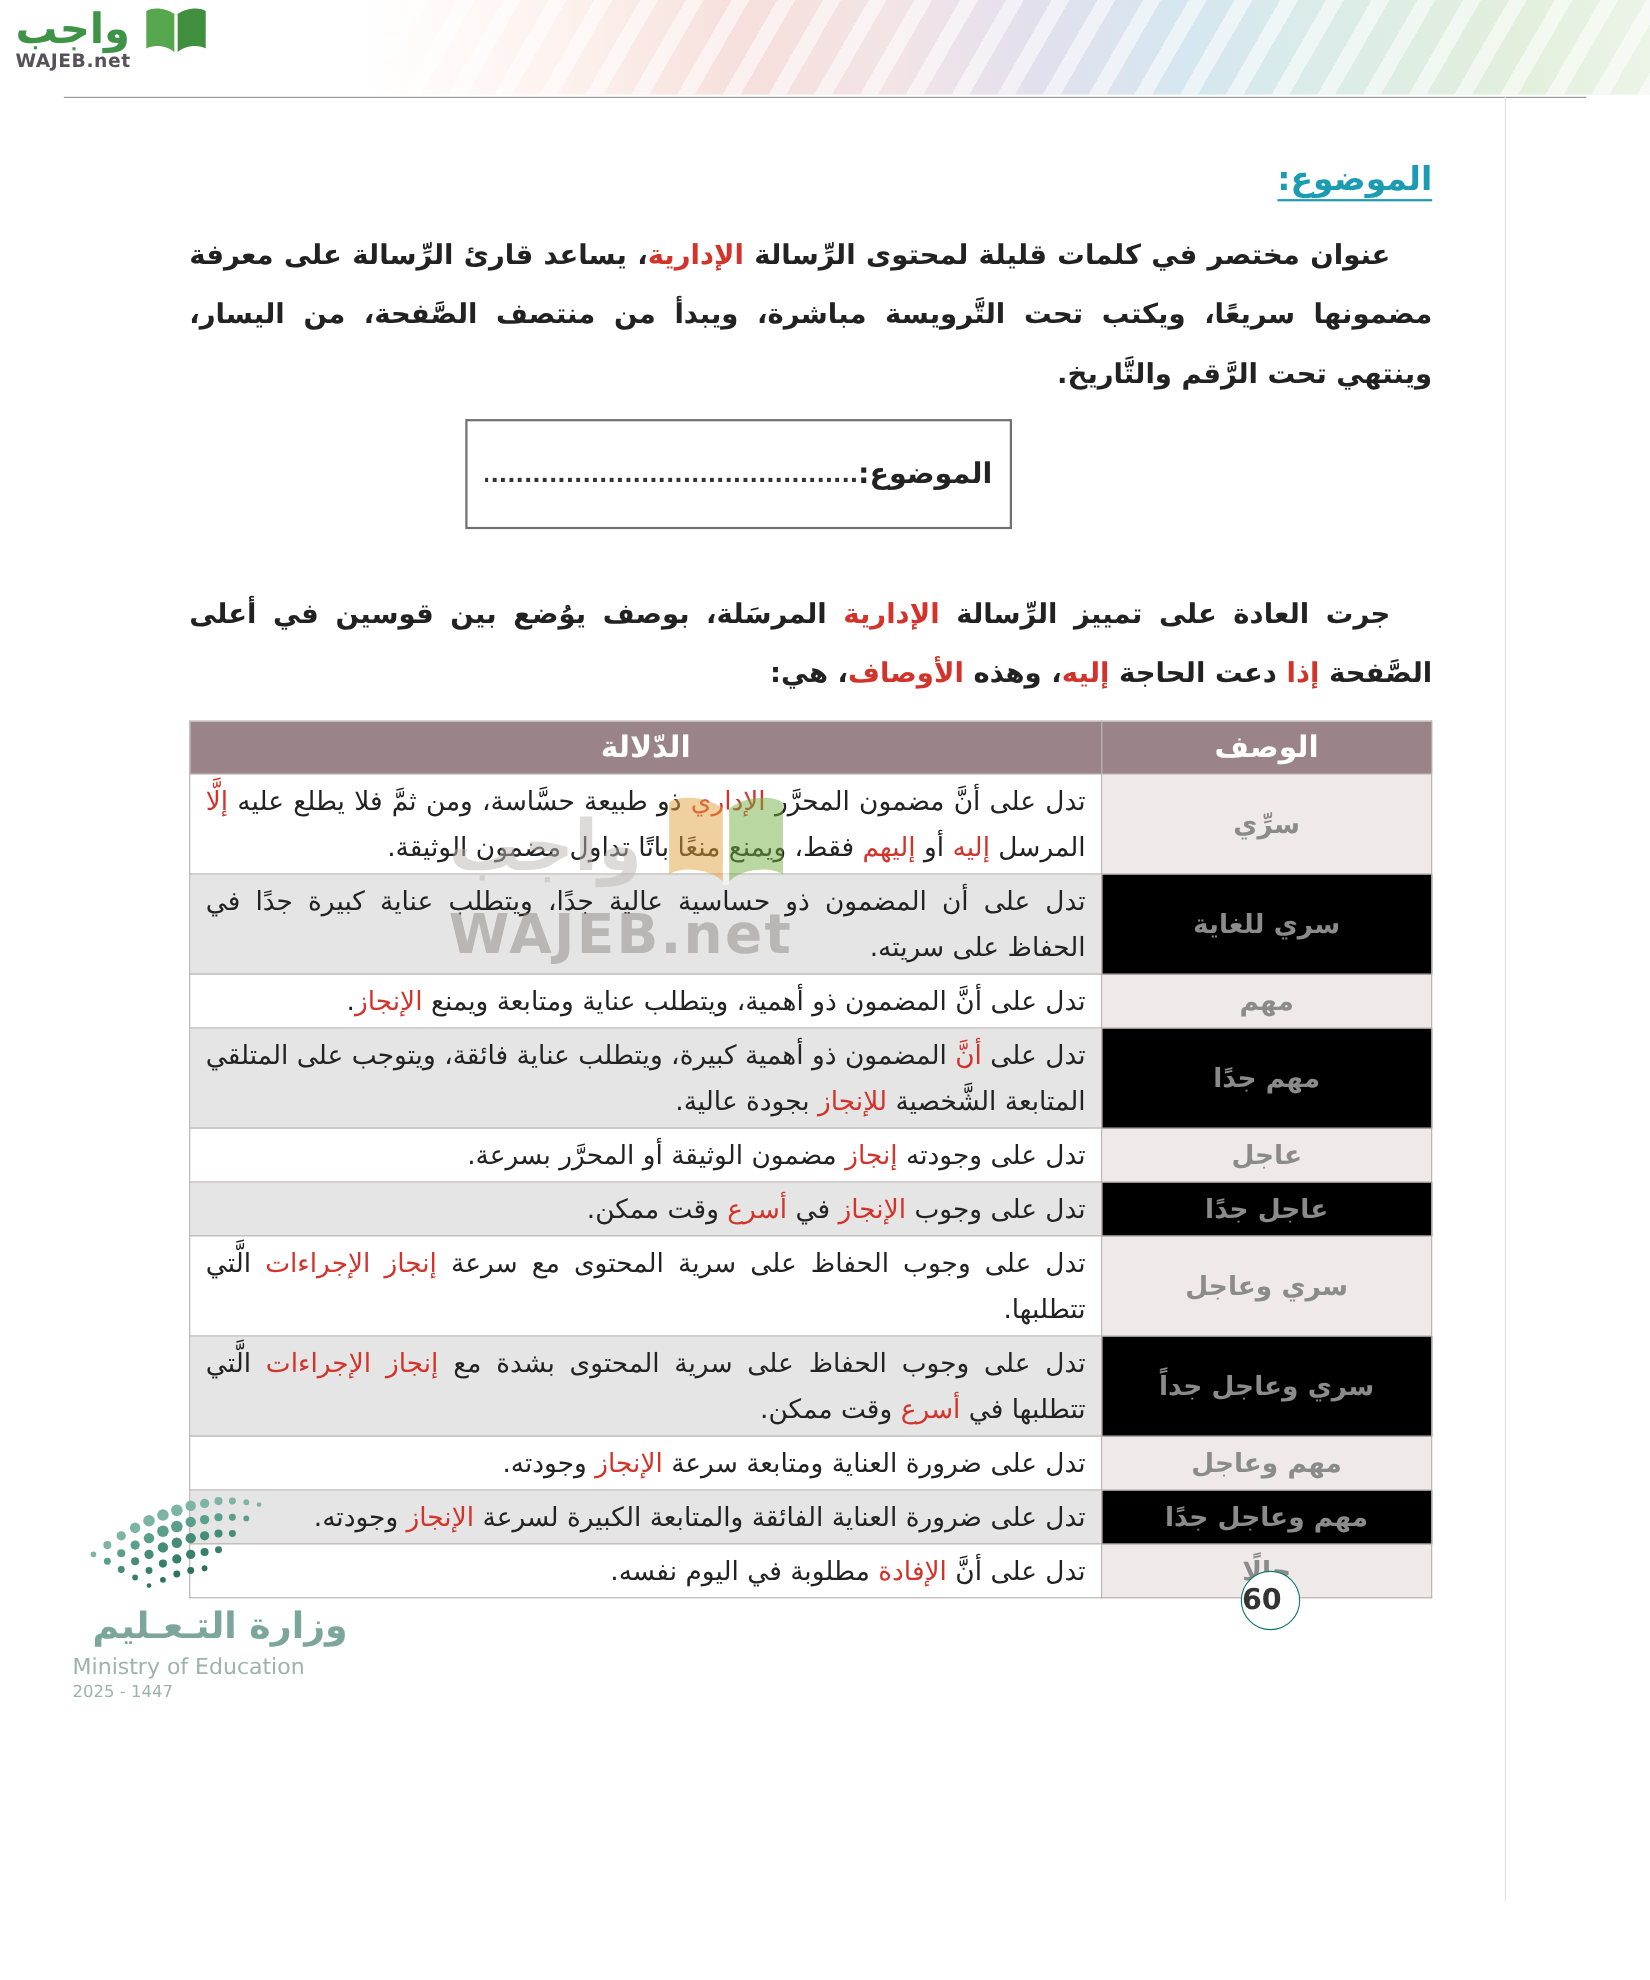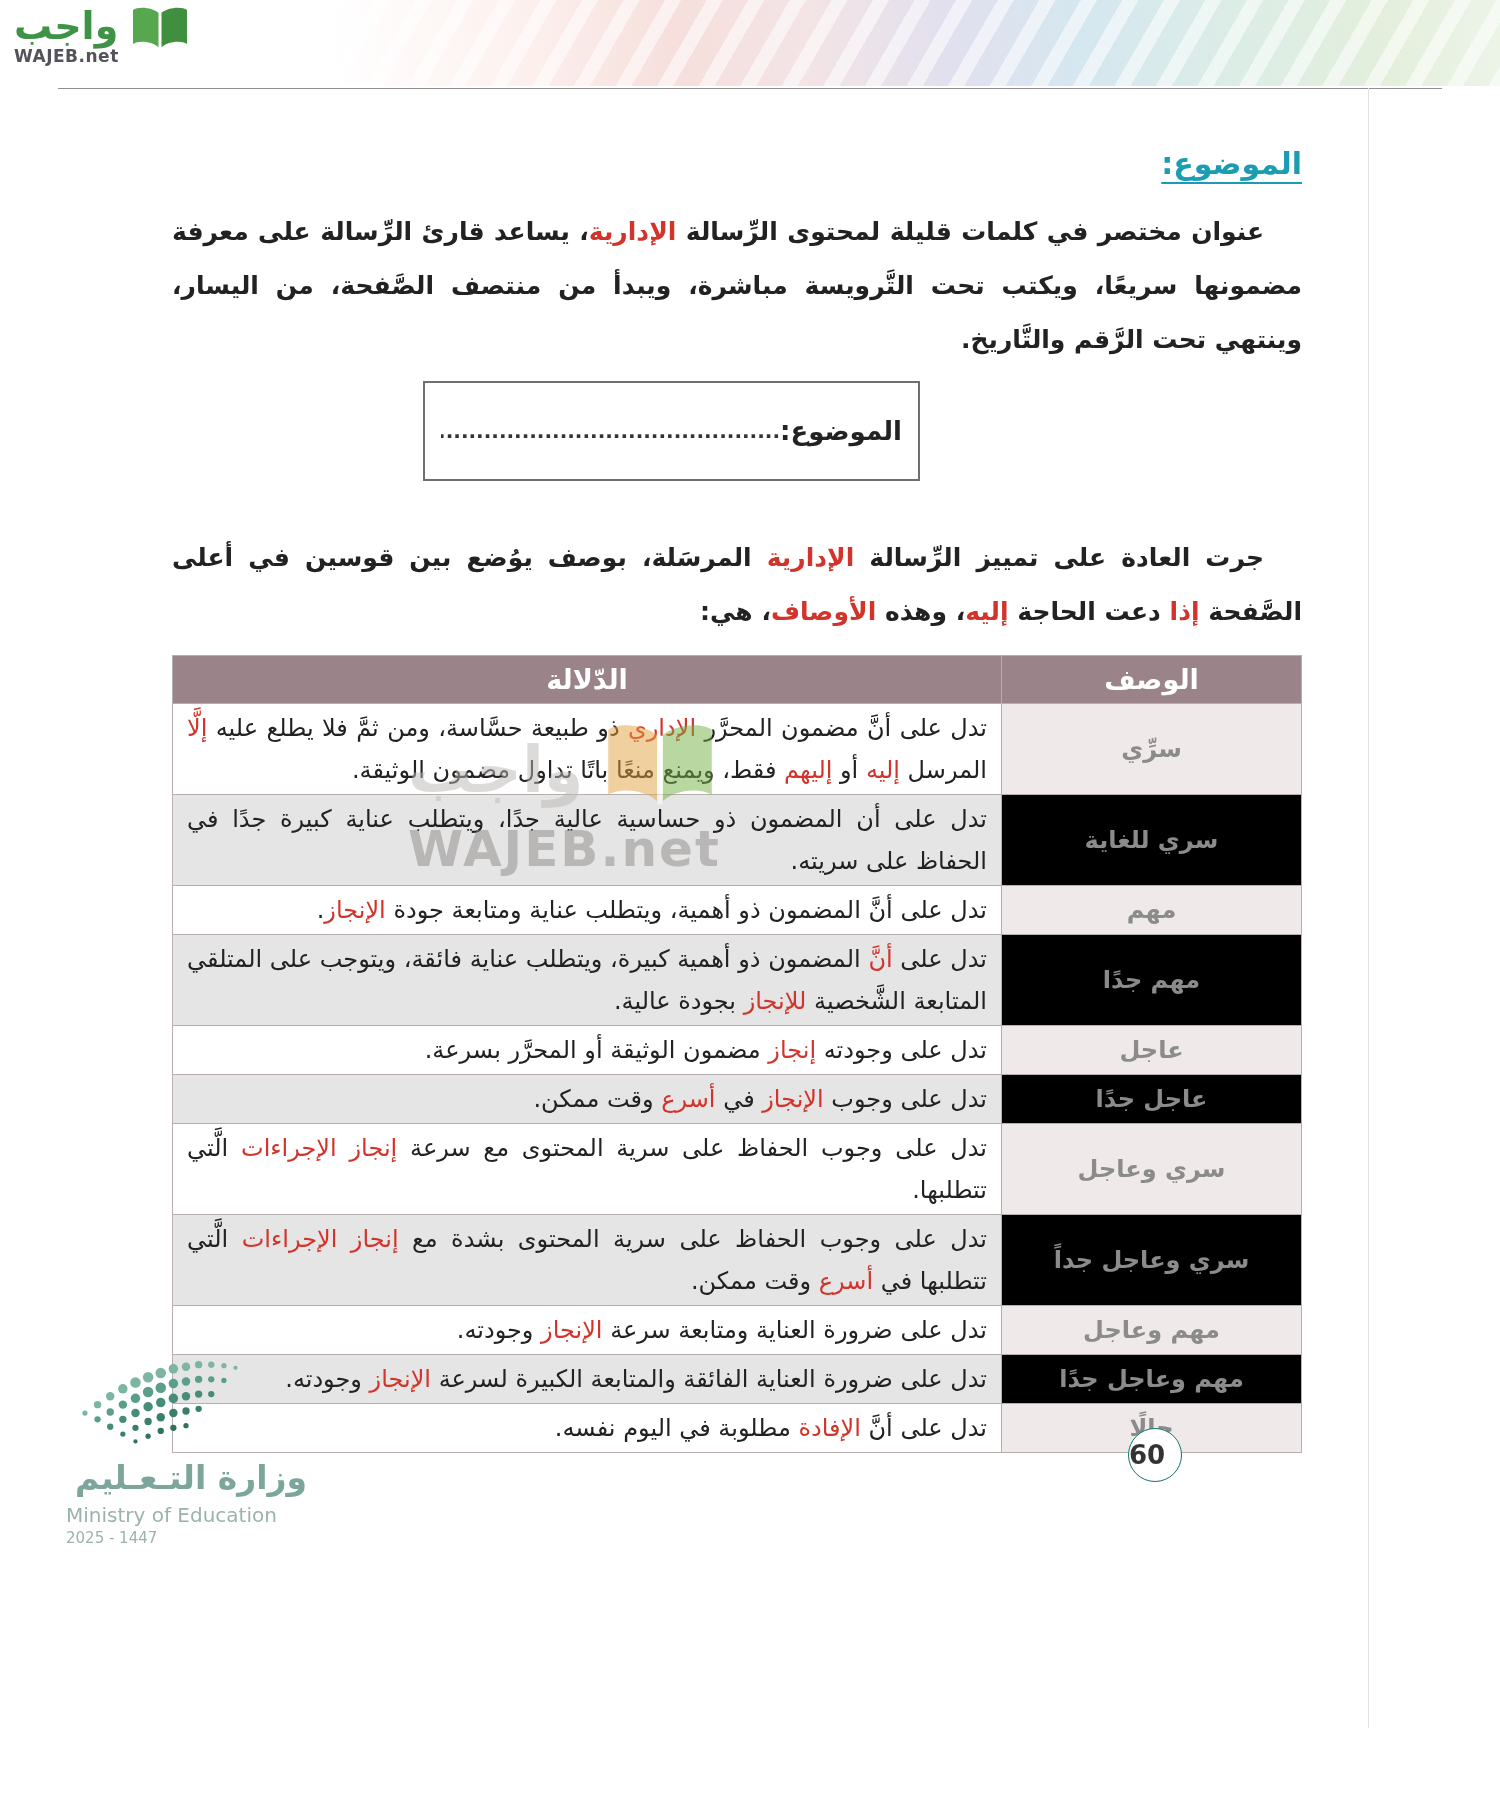--- a/index.html
+++ b/index.html
@@ -74,21 +74,21 @@
   .watermark {
     position:absolute; top:722px; left:408px; width:420px; z-index:4;
     opacity:.5; pointer-events:none; text-align:left;
   }
   .wm-row { display:flex; align-items:center; gap:16px; }
   .wm-ar { font-size:64px; font-weight:bold; color:#bdb8b5; direction:rtl; line-height:70px; }
   .wm-en { font-size:50px; font-weight:bold; color:#8e8a88; letter-spacing:2px; margin-top:2px; }
 
   
   .ministry { position:absolute; left:66px; top:1352px; width:250px; }
-  .ministry-name { font-size:33px; font-weight:bold; color:#7ca69b; direction:rtl; text-align:center; margin-top:2px; }
+  .ministry-name { font-size:33px; font-weight:bold; color:#7ca69b; direction:rtl; text-align:right; margin-top:2px; }
   .ministry-en   { font-size:20px; color:#9cb3ac; margin-top:6px; }
   .ministry-years{ font-size:15px; color:#9cb3ac; margin-top:2px; }
 
   .page-num {
     position:absolute; left:1128px; top:1428px; width:54px; height:54px;
     border:1px solid #0f766e; border-radius:50%;
     display:flex; align-items:center; 
     font-size:26px; font-weight:bold; color:#333; background:#fff;
   }
 </style>
@@ -138,21 +138,21 @@
       <tr>
         <td class="desc-cell">سرِّي</td>
         <td class="meaning-cell"><span>تدل على أنَّ مضمون المحرَّر </span><span class="red">الإداري</span><span> ذو طبيعة حسَّاسة، ومن ثمَّ فلا يطلع عليه </span><span class="red">إلَّا</span><span> المرسل </span><span class="red">إليه</span><span> أو </span><span class="red">إليهم</span><span> فقط، ويمنع منعًا باتًا تداول مضمون الوثيقة.</span></td>
       </tr>
       <tr class="even">
         <td class="desc-cell">سري للغاية</td>
         <td class="meaning-cell"><span>تدل على أن المضمون ذو حساسية عالية جدًا، ويتطلب عناية كبيرة جدًا في الحفاظ على سريته.</span></td>
       </tr>
       <tr>
         <td class="desc-cell">مهم</td>
-        <td class="meaning-cell"><span>تدل على أنَّ المضمون ذو أهمية، ويتطلب عناية ومتابعة جودة </span><span class="red">الإنجاز</span><span>.</span></td>
+        <td class="meaning-cell"><span>تدل على أنَّ المضمون ذو أهمية، ويتطلب عناية ومتابعة ويمنع </span><span class="red">الإنجاز</span><span>.</span></td>
       </tr>
       <tr class="even">
         <td class="desc-cell">مهم جدًا</td>
         <td class="meaning-cell"><span>تدل على </span><span class="red">أنَّ</span><span> المضمون ذو أهمية كبيرة، ويتطلب عناية فائقة، ويتوجب على المتلقي المتابعة الشَّخصية </span><span class="red">للإنجاز</span><span> بجودة عالية.</span></td>
       </tr>
       <tr>
         <td class="desc-cell">عاجل</td>
         <td class="meaning-cell"><span>تدل على وجودته </span><span class="red">إنجاز</span><span> مضمون الوثيقة أو المحرَّر بسرعة.</span></td>
       </tr>
       <tr class="even">

